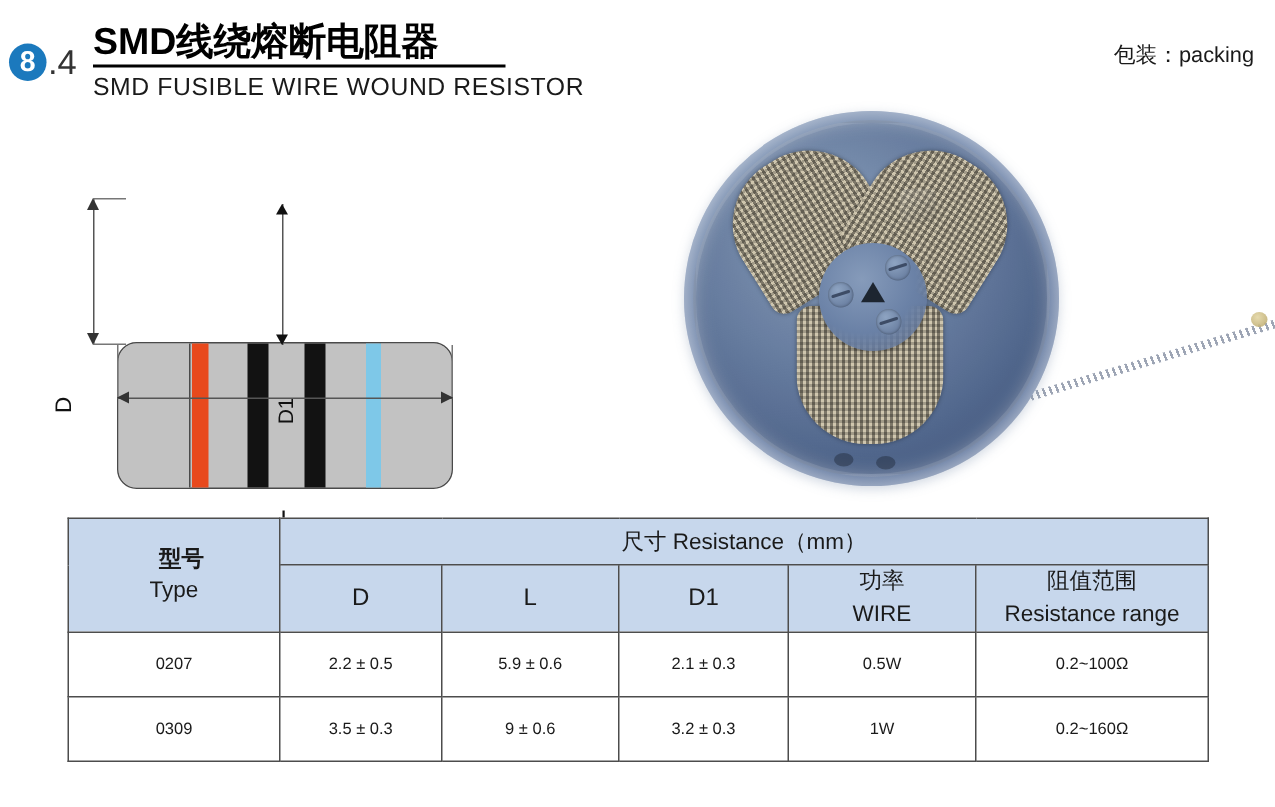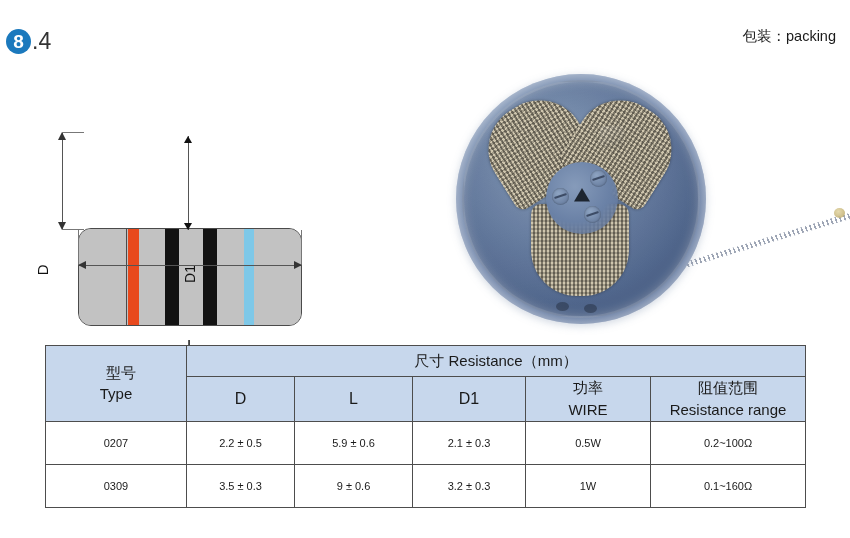--- a/index.html
+++ b/index.html
@@ -151,37 +151,42 @@
     border:1px solid #4d4d4d;
     text-align:center;vertical-align:middle;
     font-weight:normal;padding:0;
   }
   #spec-table thead td{background:#c7d7ec;}
   .hd-type{height:72px;}
   .hd-dims{height:30px;}
   .hd-sub{height:42px;}
   .cell-line{display:block;line-height:1.45;}
   .cn{font-size:15px;}
-  .cn-b{font-size:15px;font-weight:normal;margin-left:10px;}
+  .cn-b{font-size:15px;font-weight:bold;margin-left:10px;}
   .en{font-size:15px;}
   .hd-axis{font-size:16px;}
   #spec-table tbody td{height:42px;font-size:11px;background:#fff;}
 </style>
 </head>
 <body>
 
 <div class="root">
 
   <div id="header">
 
     <div id="sec-badge">
       <div id="sec-circle">8</div>
       <div id="sec-rest">.4</div>
     </div>
 
+    <div id="title-block">
+      <div id="title-cn">SMD线绕熔断电阻器</div>
+      <div id="title-rule"></div>
+      <div id="title-en">SMD FUSIBLE WIRE WOUND RESISTOR</div>
+    </div>
 
     <div id="packing-label">包装：packing</div>
   </div>
 
   <div id="drawing">
 
     <div class="dimline" style="left:62px;top:36px;width:1.4px;height:98px;"></div>
     <div class="arrow" style="left:58px;top:36px;border-left:4.5px solid transparent;border-right:4.5px solid transparent;border-bottom:8px solid #333;"></div>
     <div class="arrow" style="left:58px;top:126px;border-left:4.5px solid transparent;border-right:4.5px solid transparent;border-top:8px solid #333;"></div>
     <div class="ext" style="left:62px;top:36px;width:22px;height:1px;"></div>
@@ -277,18 +282,18 @@
         <td>2.1 ± 0.3</td>
         <td>0.5W</td>
         <td>0.2~100Ω</td>
       </tr>
       <tr>
         <td>0309</td>
         <td>3.5 ± 0.3</td>
         <td>9 ± 0.6</td>
         <td>3.2 ± 0.3</td>
         <td>1W</td>
-        <td>0.1~160Ω</td>
+        <td>0.2~160Ω</td>
       </tr>
     </tbody>
   </table>
 
 </div>
 
 </body></html>

